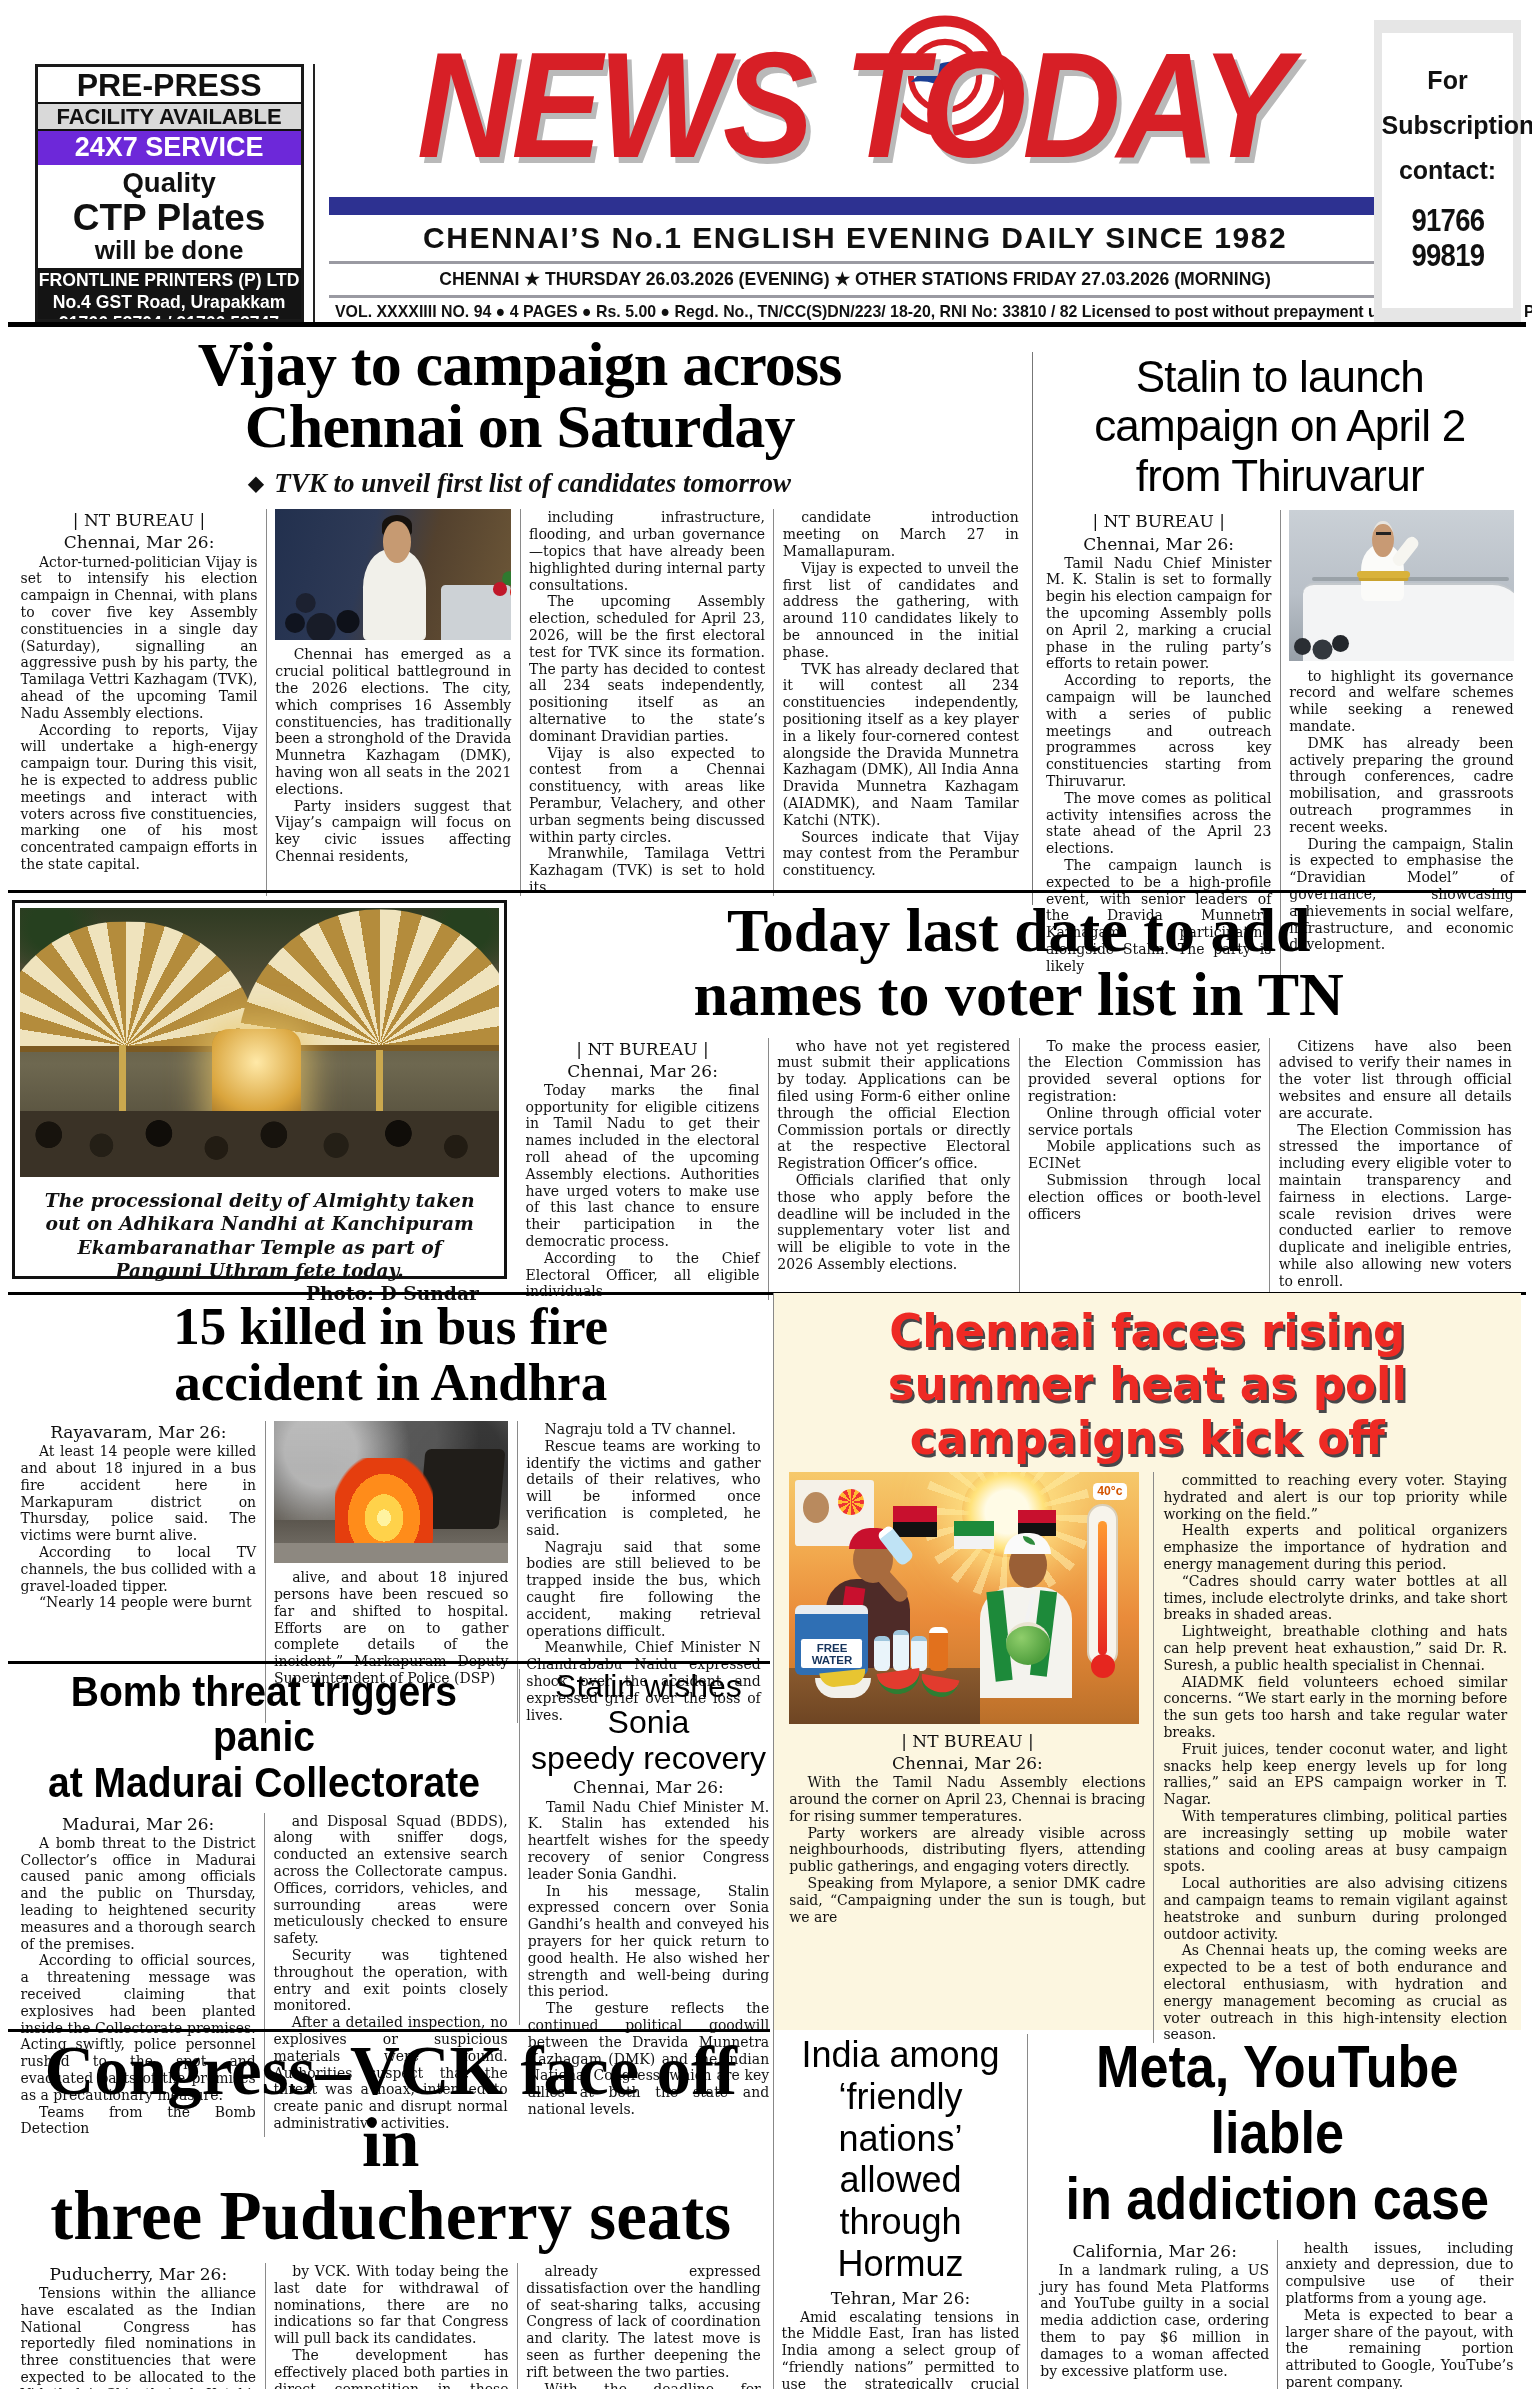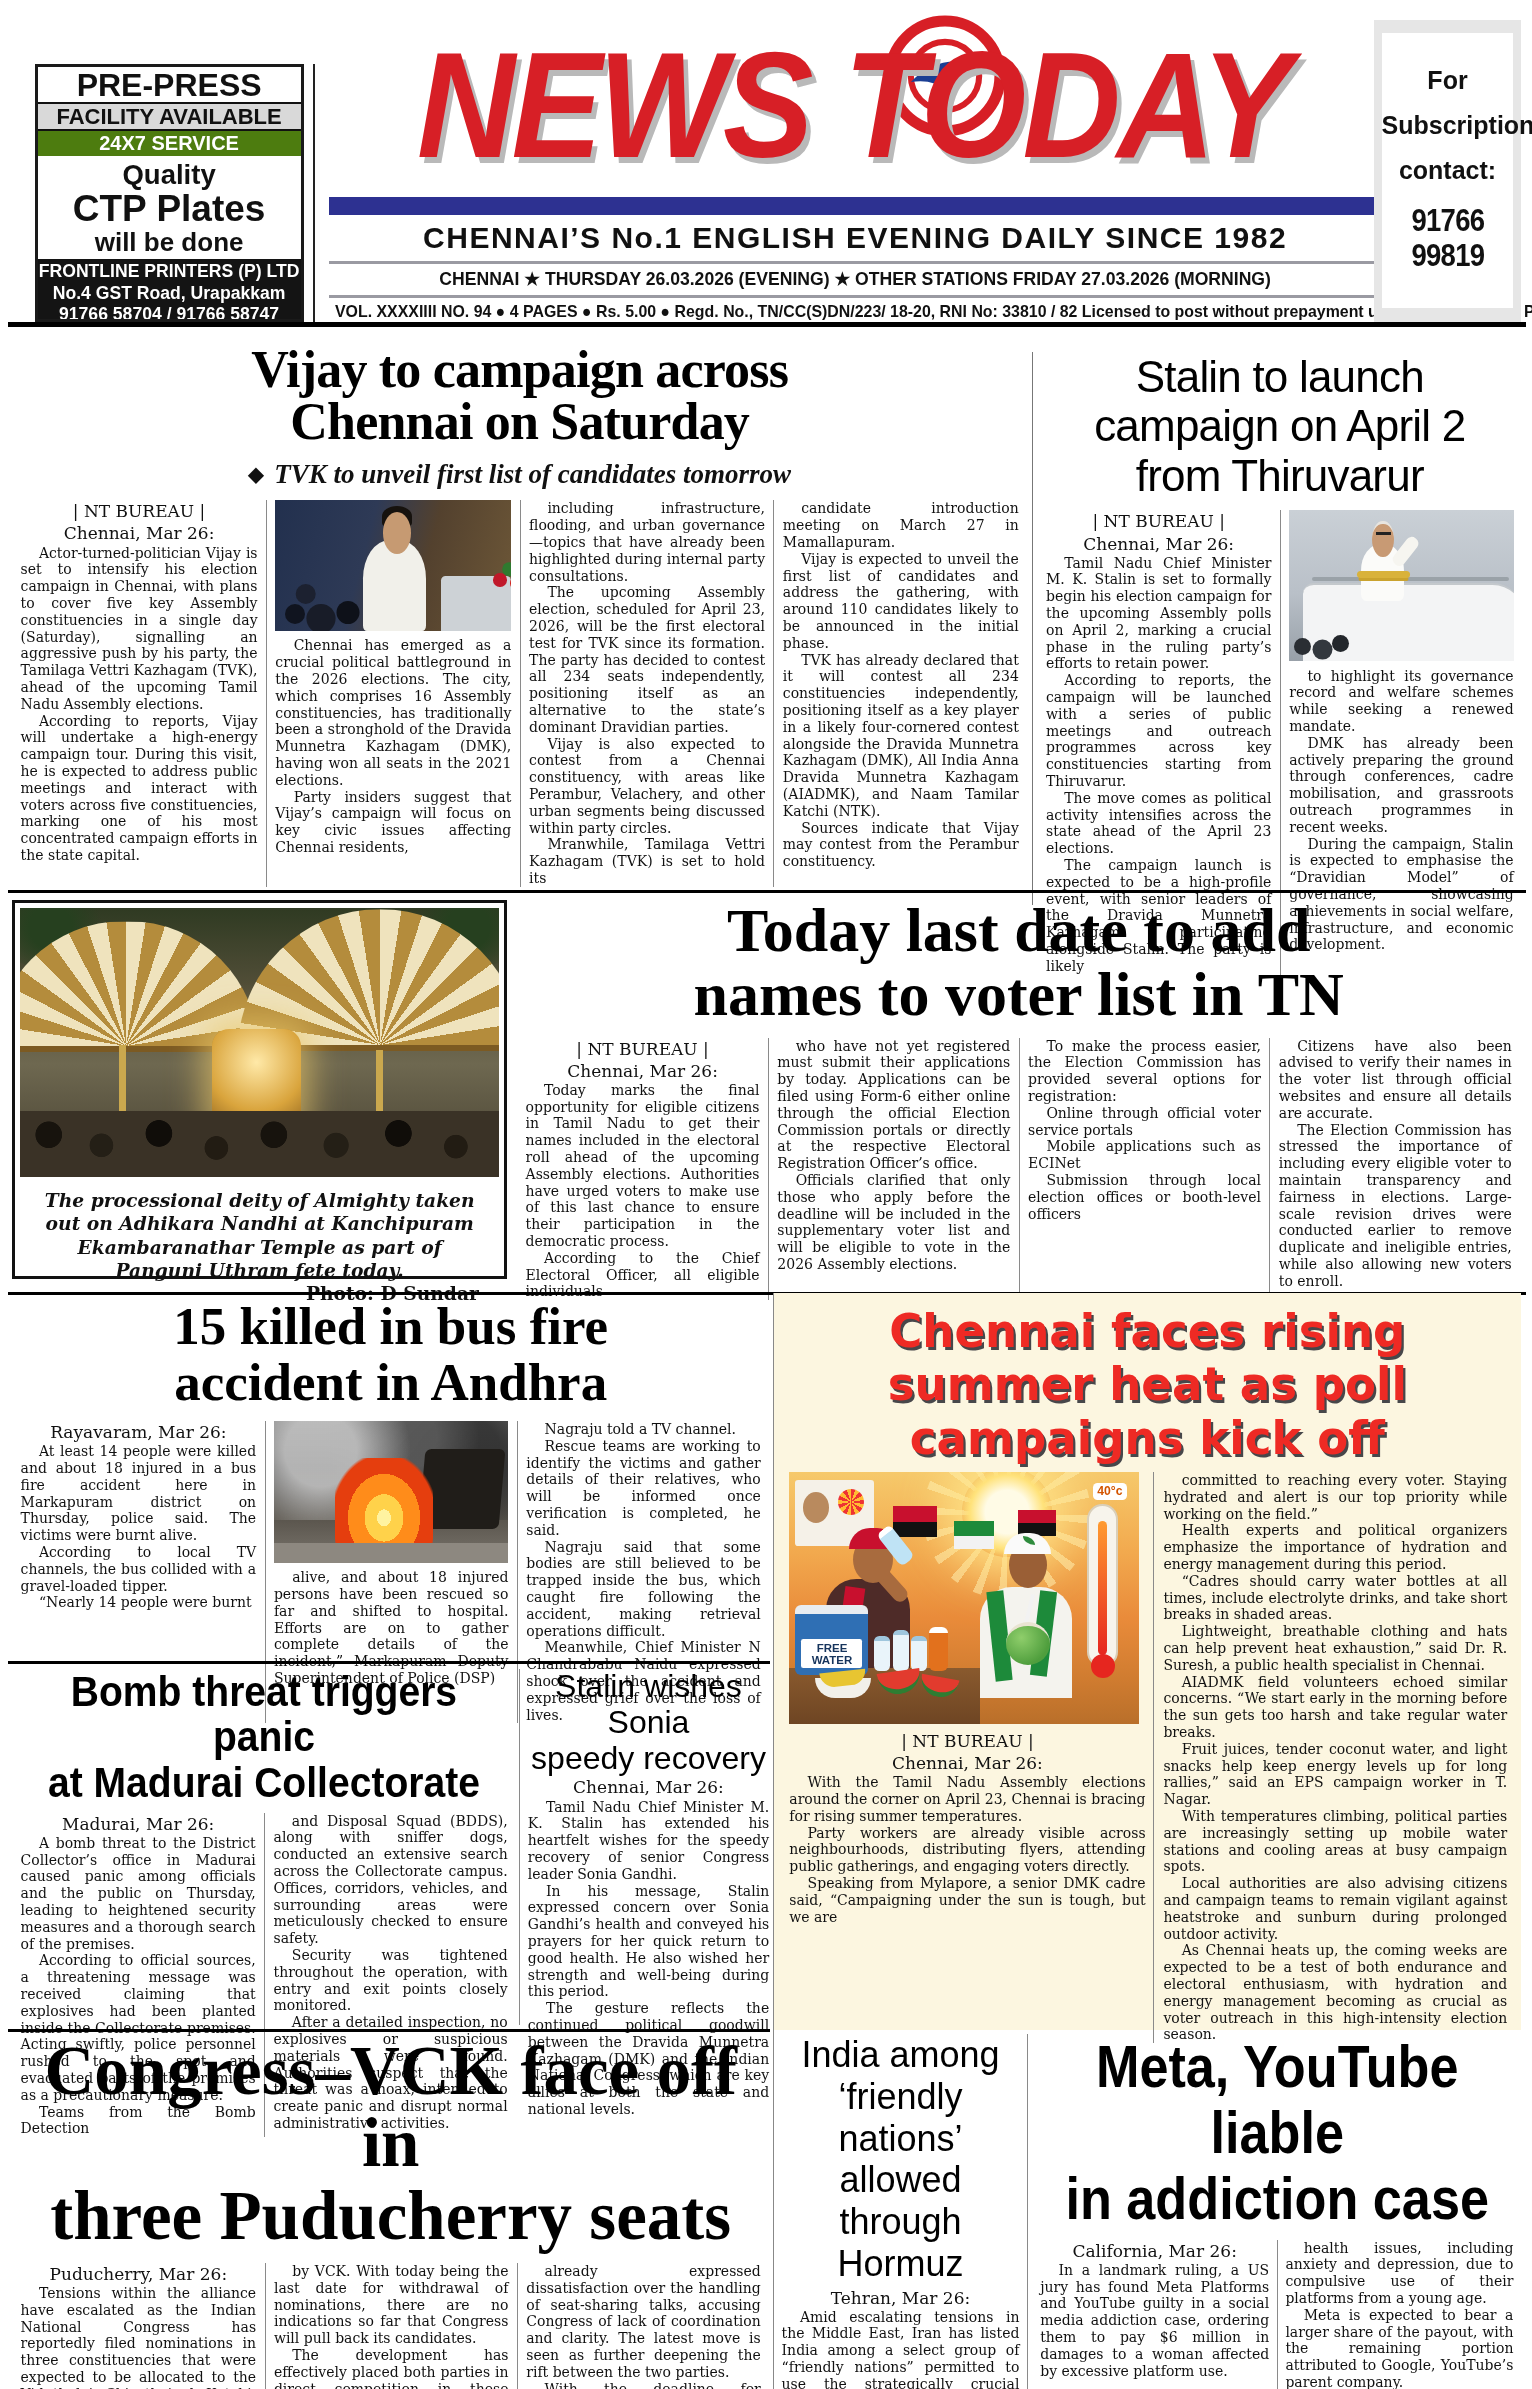--- a/index.html
+++ b/index.html
@@ -9,21 +9,21 @@
   *{box-sizing:border-box; margin:0; padding:0;}
   html,body{background:#777;}
   #page{position:relative; width:1533px; height:2389px; background:#fff; margin:0 auto;
          font-family:"DejaVu Serif","Liberation Serif",serif; color:var(--ink); overflow:hidden;}
   
   #header{position:absolute; left:7.6px; top:6.1px; width:1518px; height:313px;}
   .adbox{position:absolute; left:27px; top:58px; width:269px; height:258px; border:3.1px solid #1a1a1a;
          display:flex; flex-direction:column; text-align:center; font-family:"Liberation Sans",sans-serif; overflow:hidden;}
   .ad-r1{font-size:32px; font-weight:700; line-height:1.05; padding-top:1.5px;}
   .ad-r2{font-size:22px; font-weight:700; background:#d9d9d9; border-top:2.3px solid #111; border-bottom:2.3px solid #111; line-height:1.15;}
-  .ad-r3{font-size:20px; font-weight:700; background:#4d7c0f; color:#fff; line-height:1.25;}
+  .ad-r3{font-size:27px; font-weight:700; background:#6d28d9; color:#fff; line-height:1.25;}
   .ad-r4{font-size:27.5px; font-weight:700; line-height:1.1; padding-top:3.1px;}
   .ad-r5{font-size:37px; font-weight:700; line-height:1.05;text-align:center;}
   .ad-r6{font-size:26px; font-weight:700; line-height:1.05; padding-bottom:3.1px;}
   .ad-foot{background:#141414; color:#fff; flex:1; font-size:17.6px; font-weight:700; line-height:1.22; padding-top:2.3px;}
   .head-vline{position:absolute; left:305px; top:58px; width:2.3px; height:258px; background:#222;}
   .logo-zone{position:absolute; left:315px; top:0; width:1060px; height:189px; text-align:center;}
   .logo-emblem{position:absolute; left:53%; top:9.2px; width:122px; height:122px; z-index:0;}
   .logo-text{position:relative; z-index:1; font-family:"Liberation Sans",sans-serif; font-style:italic; font-weight:700;
              font-size:136px; line-height:180px; letter-spacing:-3.8px; color:var(--red);
              transform:scaleY(1.1); transform-origin:top; text-shadow:4.6px 5.3px 0 #b9b9b9; white-space:nowrap;}
@@ -37,21 +37,21 @@
   .vol-line{position:absolute; left:327px; top:296px; width:1047px; text-align:left;
            font-family:"Liberation Sans",sans-serif; font-weight:700; font-size:16.4px; transform:scaleX(.97); transform-origin:left; white-space:nowrap;}
   .subsbox{position:absolute; right:4.6px; top:13.7px; width:147px; height:302px; background:#e6e6e6; padding:13.7px 7.6px;}
   .subsinner{background:#fff; height:100%; text-align:center; font-family:"Liberation Sans",sans-serif;
              display:flex; flex-direction:column; justify-content:center; gap:20px; font-weight:700;}
   .subs-l{font-size:25px; line-height:1;}
   .subs-phone{font-size:30.5px; letter-spacing:-0.8px; transform:scaleX(.9);}
   .hrule{position:absolute; background:#000;}
   
   .hl{font-family:"Liberation Serif",serif; font-weight:700; text-align:center; white-space:pre-line; color:#000;}
-  .hl-vijay{font-size:52px; line-height:1.0; letter-spacing:-0.8px;margin-top:11px;}
+  .hl-vijay{font-size:62px; line-height:1.0; letter-spacing:-0.8px;}
   .subhead{display:flex; justify-content:center; align-items:center; gap:10.7px; margin-top:10.7px;
            font-style:italic; font-weight:700; font-size:27px; font-family:"Liberation Serif",serif;}
   .diamond{font-size:20px; font-style:normal;}
   .hl-stalin{font-family:"Liberation Sans",sans-serif; font-weight:400; font-size:44px; line-height:1.12; letter-spacing:-0.8px;}
   .hl-voter{font-size:62px; line-height:1.04;}
   .hl-bus{font-size:53px; line-height:1.06;}
   .hl-bomb{font-family:"Liberation Sans",sans-serif; font-weight:700; font-size:42px; line-height:1.08; transform:scaleX(.93);}
   .hl-sonia{font-family:"Liberation Sans",sans-serif; font-weight:400; font-size:32px; line-height:1.12;}
   .hl-congress{font-size:69px; line-height:1.05;}
   .hl-hormuz{font-family:"Liberation Sans",sans-serif; font-weight:400; font-size:36px; line-height:1.16;}

